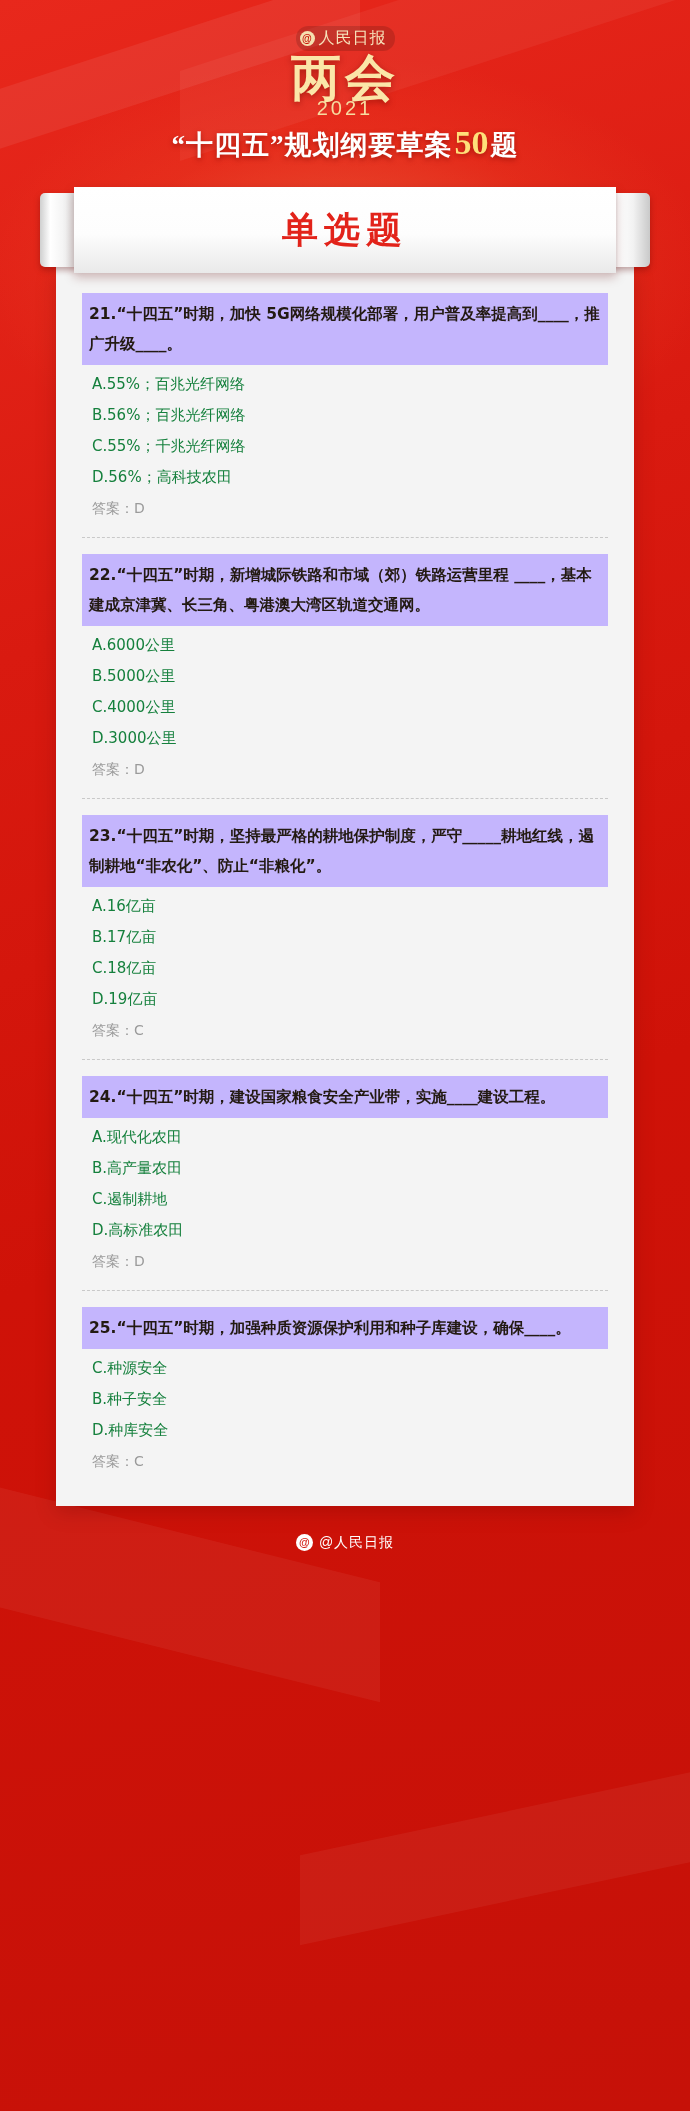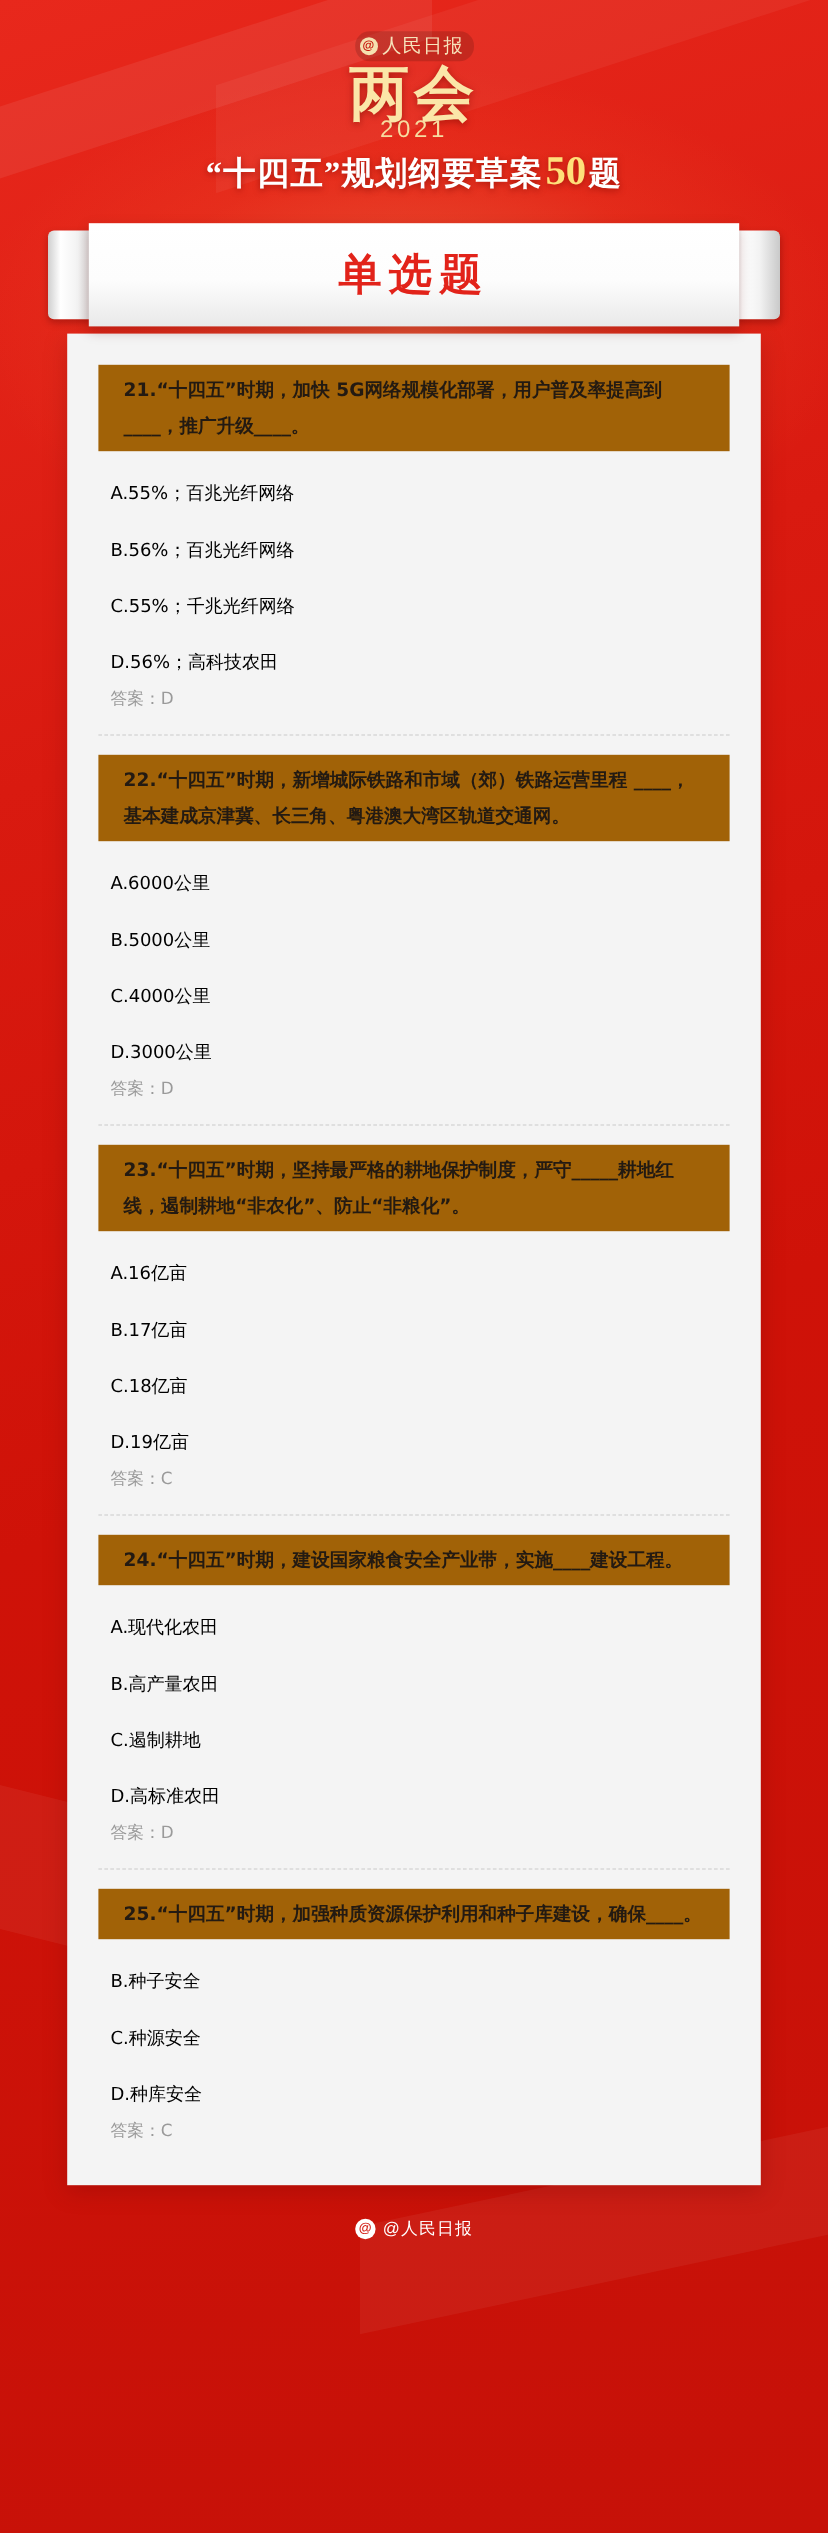--- a/index.html
+++ b/index.html
@@ -91,21 +91,21 @@
   .main-title .num50 {
     color: #ffe07a;
     font-size: 34px;
     letter-spacing: 0;
     padding: 0 2px;
   }
 
   
   .scroll-banner {
     position: relative;
-    margin: 24px auto 12px;
+    margin: 24px auto 0;
     width: 610px;
     height: 86px;
     z-index: 4;
   }
   .scroll-roll {
     position: absolute;
     top: 6px;
     width: 42px;
     height: 74px;
     background: linear-gradient(to right, #cfcfcf 0%, #ffffff 25%, #f2f2f2 60%, #c9c9c9 100%);
@@ -138,35 +138,34 @@
     position: relative;
     margin: -6px auto 0;
     width: 578px;
     background: #f4f4f4;
     padding: 26px 0 30px;
     z-index: 3;
     box-shadow: 0 6px 18px rgba(100,0,0,0.25);
   }
   .q-block { padding: 0 26px; }
   .q-stem {
-    background: #a16207;
+    background: #c4b5fd;
     color: #231a12;
     font-weight: bold;
     font-size: 15.5px;
     line-height: 30px;
-    padding: 6px 21px;
+    padding: 6px 7px;
     font-family: "DejaVu Sans", "Liberation Sans", sans-serif;
   }
   .q-options { padding: 4px 10px 0; }
   .opt {
     font-size: 15px;
     line-height: 31px;
-    color: #000000;
+    color: #15803d;
     font-family: "DejaVu Sans", "Liberation Sans", sans-serif;
-    margin-top: 16px;
   }
   .answer {
     font-size: 14px;
     line-height: 30px;
     color: #9a9a9a;
     padding: 0 10px;
     font-family: "DejaVu Sans", "Liberation Sans", sans-serif;
   }
   .divider {
     margin: 14px 26px 16px;
@@ -290,22 +289,22 @@
     <div class="answer">
       <span>答案：</span><span>D</span>
     </div>
   </div>
 
   <div class="divider"></div>
 
   <div class="q-block">
     <div class="q-stem">25.“十四五”时期，加强种质资源保护利用和种子库建设，确保____。</div>
     <div class="q-options">
+      <div class="opt">C.种源安全</div>
       <div class="opt">B.种子安全</div>
-      <div class="opt">C.种源安全</div>
       <div class="opt">D.种库安全</div>
     </div>
     <div class="answer">
       <span>答案：</span><span>C</span>
     </div>
   </div>
 
 </div>
 
 <div class="footer">

